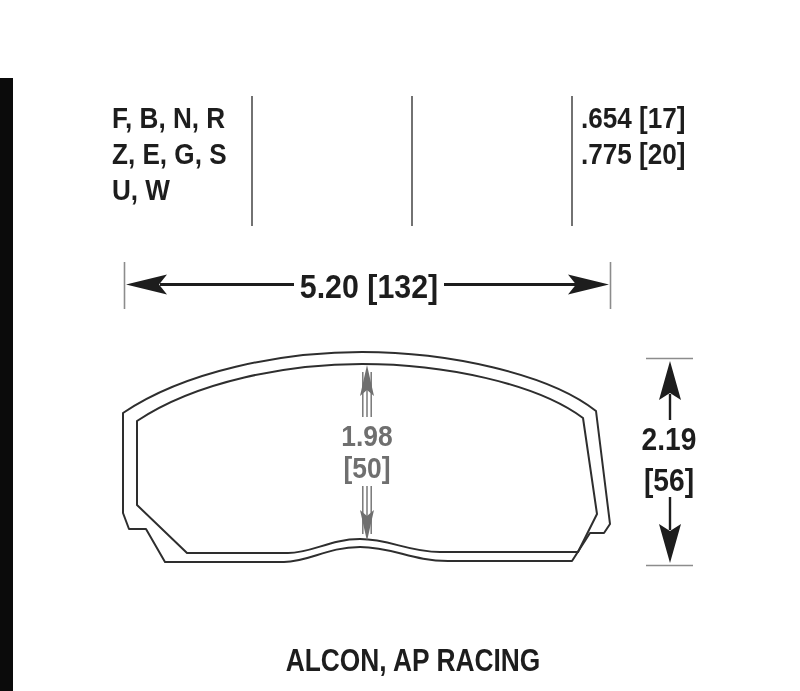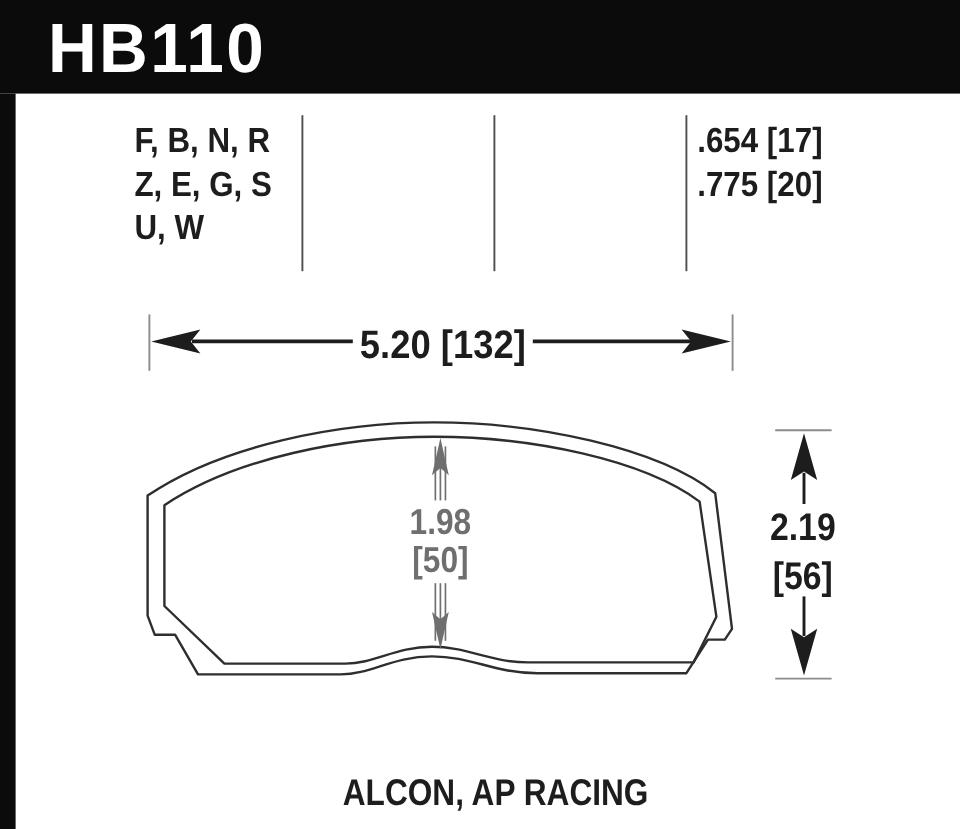--- a/index.html
+++ b/index.html
@@ -47,23 +47,20 @@
   .footer-apps{
     left:258px;top:643px;width:310px;text-align:center;font-size:31px;
     transform:scaleX(0.85);transform-origin:center top;
   }
 </style>
 </head>
 <body>
 
 <div class="canvas">
 
-  <div class="header-bar">
-    <span class="part-number">HB110</span>
-  </div>
 
   <div class="left-strip"></div>
 
   <svg class="lines" width="800" height="691" viewBox="0 0 800 691">
 
     <g stroke="#4f4f4f" stroke-width="1.6">
       <line x1="252" y1="96" x2="252" y2="226"></line>
       <line x1="412" y1="96" x2="412" y2="226"></line>
       <line x1="572" y1="96" x2="572" y2="226"></line>
     </g>

